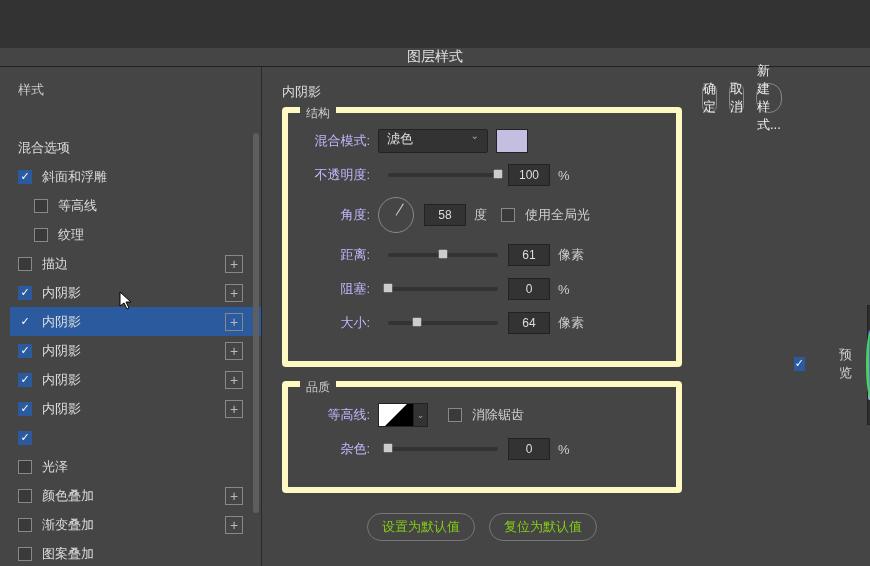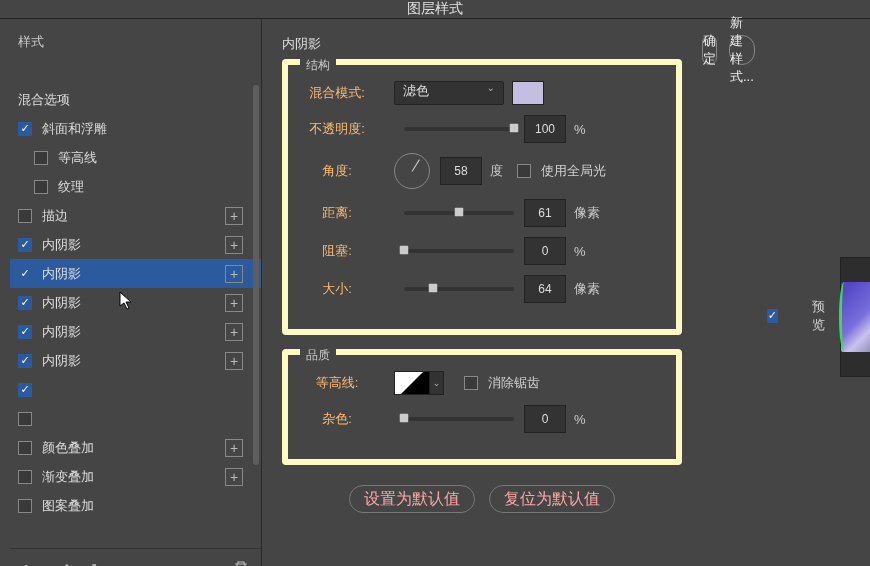--- a/index.html
+++ b/index.html
@@ -1,18 +1,18 @@
 <!DOCTYPE html>
 <html><head>
 <meta charset="utf-8">
 <style>
 * { margin: 0; padding: 0; box-sizing: border-box; font-family: "Microsoft YaHei", sans-serif; }
 body { background: #333333; color: #d0d0d0; font-size: 13px; width: 870px; height: 566px; overflow: hidden; }
 .dialog { width: 870px; height: 566px; display: flex; flex-direction: column; }
-.titlebar { height: 30px; background: #454545; display: flex; align-items: center; justify-content: center; border-bottom: 1px solid #222; }
+.titlebar { height: 30px; background: #454545; display: flex; align-items: center; justify-content: center; border-bottom: 1px solid #222; margin-top: 48px; }
 .titlebar-text { color: #e0e0e0; font-size: 14px; }
 .body { flex: 1; display: flex; background: #454545; }
 .left-panel { width: 262px; display: flex; flex-direction: column; border-right: 1px solid #2a2a2a; padding: 8px 0 0 10px; gap: 28px; }
 .styles-header { padding: 6px 8px; color: #ccc; }
 .styles-list { flex: 1; overflow-y: auto; position: relative; }
 .scrollbar-thumb { position: absolute; right: 2px; top: 0; width: 6px; height: 380px; background: #5e5e5e; border-radius: 3px; }
 .style-item { display: flex; align-items: center; height: 29px; padding: 0 8px; cursor: pointer; position: relative; }
 .style-item.indent { padding-left: 24px; }
 .style-item.selected { background: #2b5a9e; }
 .checkbox { width: 14px; height: 14px; border: 1px solid #888; margin-right: 10px; display: flex; align-items: center; justify-content: center; background: #3a3a3a; }
@@ -22,31 +22,31 @@
 .add-btn { width: 18px; height: 18px; border: 1px solid #888; display: flex; align-items: center; justify-content: center; color: #bbb; font-size: 14px; margin-right: 10px; }
 .bottom-bar { height: 44px; display: flex; align-items: center; padding: 0 12px; gap: 14px; border-top: 1px solid #333; }
 .fx-icon { font-style: italic; color: #bbb; font-size: 15px; margin-right: 4px; text-decoration: underline; }
 .arrow-icon { color: #bbb; font-size: 16px; cursor: pointer; }
 .trash-icon { margin-left: auto; cursor: pointer; }
 .center-panel { flex: 1; padding: 16px 20px; display: flex; flex-direction: column; }
 .panel-title { color: #ddd; margin-bottom: 6px; }
 .fieldset { border: 6px solid #fef9c3; border-radius: 4px; padding: 16px 16px 16px 16px; margin-bottom: 14px; position: relative; }
 .fieldset-legend { position: absolute; top: -8px; left: 12px; background: #454545; padding: 0 6px; color: #ccc; font-size: 12px; }
 .row { display: flex; align-items: center; margin-bottom: 10px; min-height: 24px; }
-.row-label { width: 66px; text-align: center; color: #fdba74; margin-right: 24px; }
+.row-label { width: 66px; text-align: right; color: #c4b5fd; margin-right: 8px; }
 .dropdown { width: 110px; height: 24px; background: #333; border: 1px solid #222; display: flex; padding: 0 8px; color: #ddd; justify-content: space-between; border-radius: 2px; }
 .dropdown .chev { font-size: 10px; color: #aaa; }
 .color-swatch { width: 32px; height: 24px; background: #c4bfe0; border: 1px solid #222; margin-left: 8px; }
 .slider { flex: 0 0 110px; height: 4px; background: #333; position: relative; margin: 0 10px; border-radius: 2px; }
 .slider-thumb { position: absolute; top: -5px; width: 12px; height: 12px; background: #ccc; border-radius: 2px; transform: translateX(-50%) rotate(45deg); clip-path: polygon(50% 0, 100% 50%, 50% 100%, 0 50%); }
-.num-input { width: 42px; height: 28px; background: #333; border: 1px solid #222; color: #ddd; text-align: center; font-size: 12px; }
+.num-input { width: 42px; height: 22px; background: #333; border: 1px solid #222; color: #ddd; text-align: center; font-size: 12px; }
 .unit { margin-left: 8px; color: #ccc; }
 .angle-dial { width: 36px; height: 36px; border: 1px solid #888; border-radius: 50%; margin-right: 10px; position: relative; }
 .angle-hand { position: absolute; width: 14px; height: 1px; background: #ccc; top: 50%; left: 50%; transform-origin: left center; transform: rotate(-58deg); }
-.btn { height: 28px; padding: 12px 14px; background: #454545; border: 1px solid #777; border-radius: 14px; color: #fca5a5; cursor: pointer; display: flex; align-items: center; justify-content: center; font-size: 16px; }
+.btn { height: 28px; padding: 12px 14px; background: #454545; border: 1px solid #777; border-radius: 14px; color: #84cc16; cursor: pointer; display: flex; align-items: center; justify-content: center; font-size: 13px; }
 .btn-row { display: flex; gap: 14px; justify-content: center; margin-top: 6px; }
 .right-panel { width: 168px; padding: 16px 18px 0 0; display: flex; flex-direction: row; gap: 12px; align-items: stretch; }
 .right-btn { height: 30px; border: 1px solid #888; border-radius: 15px; display: flex; align-items: center; justify-content: center; color: #eee; cursor: pointer; background: #454545; }
 .preview-row { display: flex; align-items: center; gap: 24px; justify-content: center; margin-top: 4px; }
 .preview-box { width: 120px; height: 120px; background: #2d2d2d; border: 1px solid #222; margin-top: 6px; align-self: center; display: flex; align-items: center; justify-content: center; }
 .preview-thumb { width: 70px; height: 70px; background: linear-gradient(135deg, #4a3fbf 0%, #7a6fdc 40%, #c8c2ee 55%, #2f3460 100%); position: relative; border-radius: 2px; }
 .preview-thumb::before, .preview-thumb::after { content: ""; position: absolute; top: 0; bottom: 0; width: 10px; }
 .preview-thumb::before { left: -2px; border-left: 3px solid #43d65f; border-radius: 40% 0 0 40%/50%; }
 .preview-thumb::after { right: -2px; border-right: 3px solid #43d65f; border-radius: 0 40% 40% 0/50%; }
 .contour-swatch { width: 36px; height: 24px; background: linear-gradient(135deg, #fff 49.5%, #000 50.5%); border: 1px solid #222; }
@@ -109,20 +109,21 @@
             <div class="style-item">
               <div class="checkbox checked"></div>
               <span class="style-label">内阴影</span>
               <div class="add-btn">+</div>
             </div>
             <div class="style-item">
               <div class="checkbox checked"></div>
             </div>
             <div class="style-item">
               <div class="checkbox"></div>
+              <span class="style-label">光泽</span>
             </div>
             <div class="style-item">
               <div class="checkbox"></div>
               <span class="style-label">颜色叠加</span>
               <div class="add-btn">+</div>
             </div>
             <div class="style-item">
               <div class="checkbox"></div>
               <span class="style-label">渐变叠加</span>
               <div class="add-btn">+</div>
@@ -234,20 +235,21 @@
       </div>
 
       <div class="btn-row">
         <div class="btn">设置为默认值</div>
         <div class="btn">复位为默认值</div>
       </div>
     </div>
 
     <div class="right-panel">
       <div class="right-btn">确定</div>
+      <div class="right-btn">取消</div>
       <div class="right-btn">新建样式...</div>
       <div class="preview-row">
         <div class="checkbox checked"></div>
         <span>预览</span>
       </div>
       <div class="preview-box">
         <div class="preview-thumb"></div>
       </div>
     </div>
 

